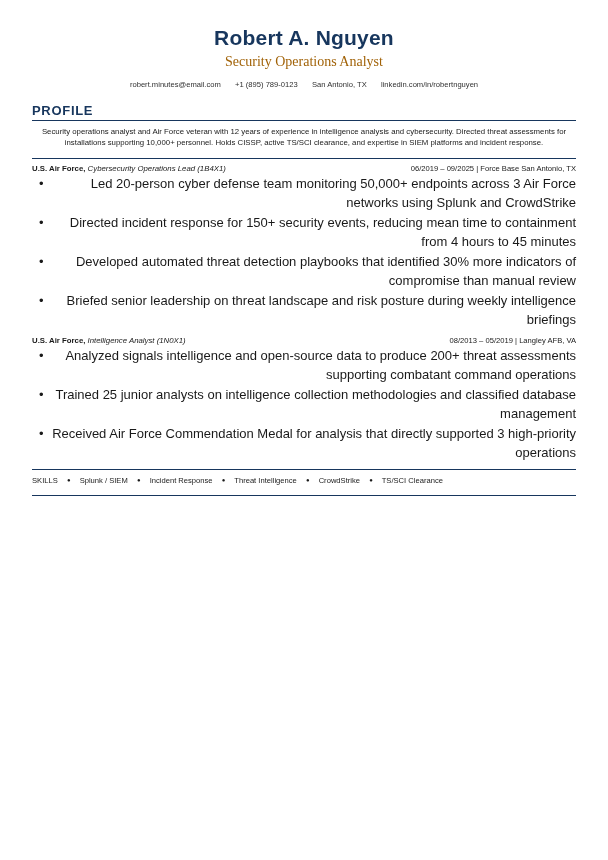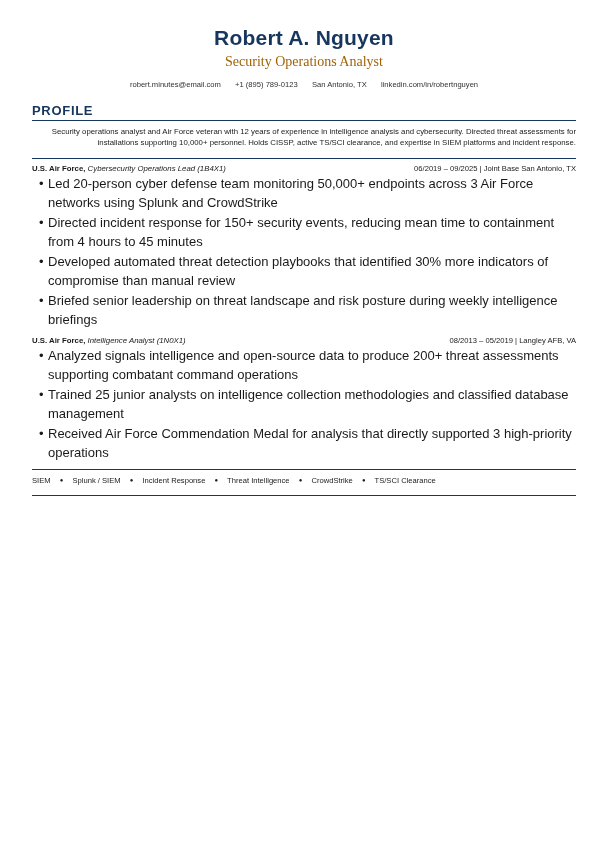--- a/index.html
+++ b/index.html
@@ -62,25 +62,26 @@
   .rule {
     border: none;
     border-top: 1.6px solid #17365d;
     margin: 0 0 5px 0;
   }
   .body-text {
     font-size: 7.8px;
     line-height: 1.45;
     color: #1a1a1a;
     margin: 0 0 9px 0;
-    text-align: right;
+    text-align: center;
   }
   
   .entry {
     margin-bottom: 3px;
+    text-align: right;
   }
   .entry-line {
     display: flex;
     justify-content: space-between;
     align-items: baseline;
     font-size: 7.8px;
     margin-bottom: 1px;
   }
   .entry-left {
     color: #1a1a1a;
@@ -175,21 +176,21 @@
 
     <div class="entry">
       <div class="entry-line">
         <div class="entry-left">
           <span class="entry-org">U.S. Air Force,</span>
           <span class="entry-role">Cybersecurity Operations Lead (1B4X1)</span>
         </div>
         <div class="entry-right">
           <span>06/2019 – 09/2025</span>
           <span>|</span>
-          <span>Joint Base San Antonio, TX</span>
+          <span>Force Base San Antonio, TX</span>
         </div>
       </div>
       <ul class="bullets">
         <li>Led 20-person cyber defense team monitoring 50,000+ endpoints across 3 Air Force networks using Splunk and CrowdStrike</li>
         <li>Directed incident response for 150+ security events, reducing mean time to containment from 4 hours to 45 minutes</li>
         <li>Developed automated threat detection playbooks that identified 30% more indicators of compromise than manual review</li>
         <li>Briefed senior leadership on threat landscape and risk posture during weekly intelligence briefings</li>
       </ul>
     </div>
 
@@ -210,21 +211,21 @@
         <li>Trained 25 junior analysts on intelligence collection methodologies and classified database management</li>
         <li>Received Air Force Commendation Medal for analysis that directly supported 3 high-priority operations</li>
       </ul>
     </div>
   </div>
 
 
   <div class="section">
     <hr class="rule">
     <div class="skills-row">
-      <span>SIEM</span>
+      <span>SKILLS</span>
       <span class="skill-dot">●</span>
       <span>Splunk / SIEM</span>
       <span class="skill-dot">●</span>
       <span>Incident Response</span>
       <span class="skill-dot">●</span>
       <span>Threat Intelligence</span>
       <span class="skill-dot">●</span>
       <span>CrowdStrike</span>
       <span class="skill-dot">●</span>
       <span>TS/SCI Clearance</span>

